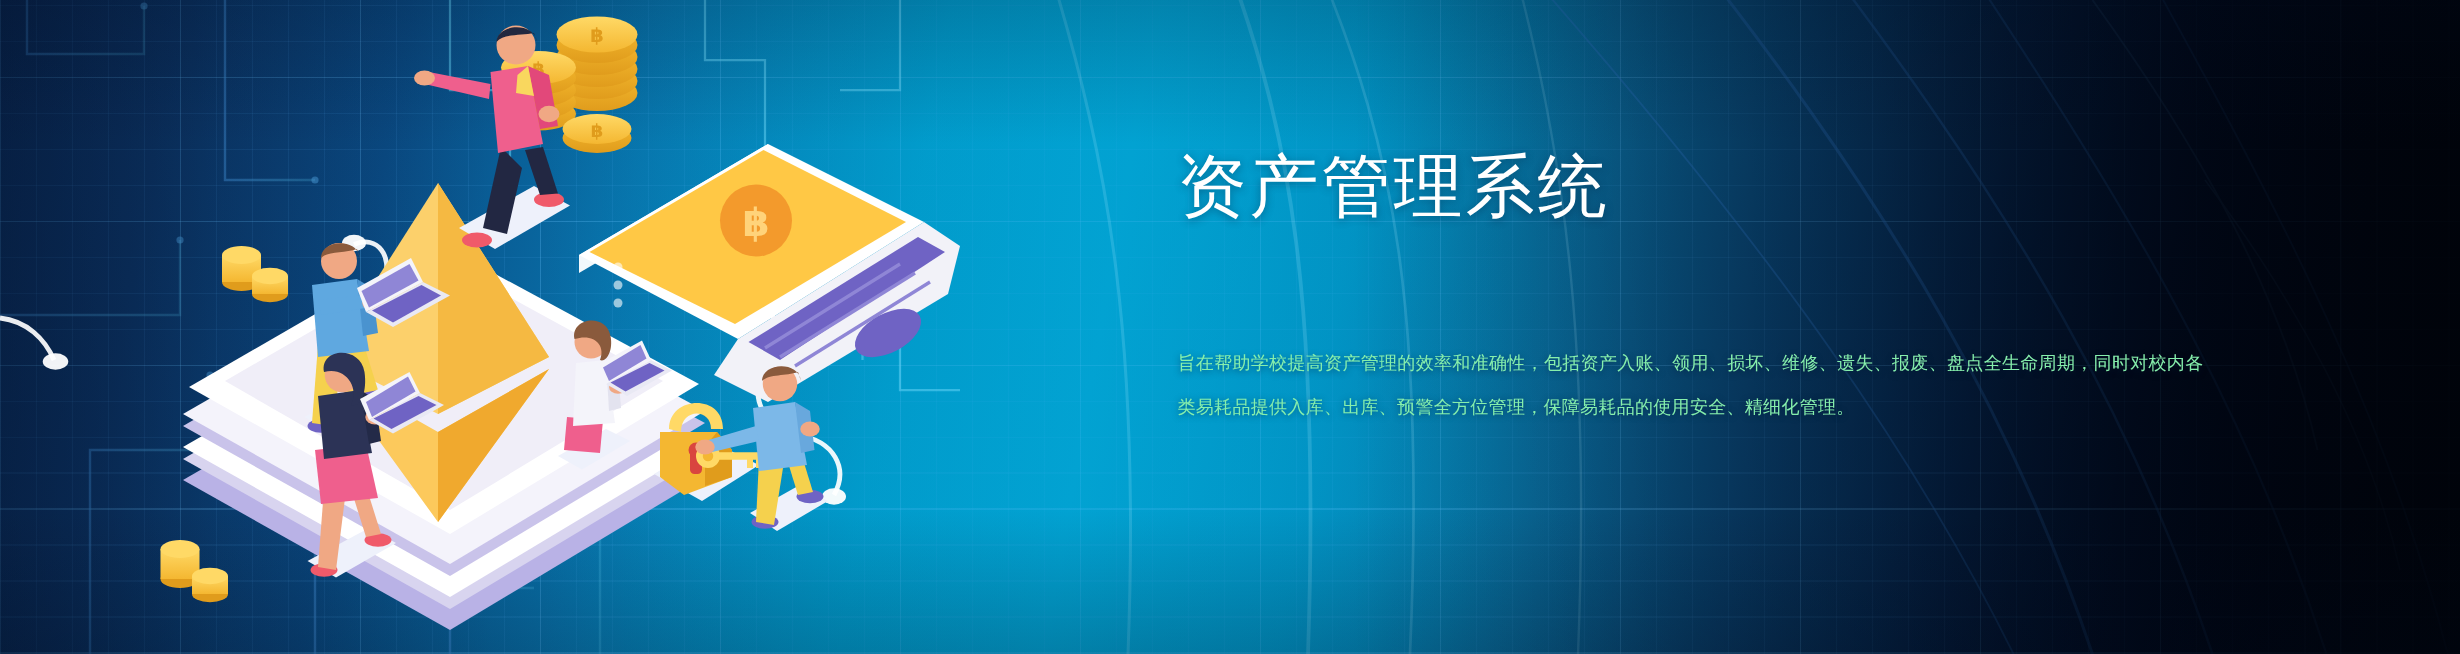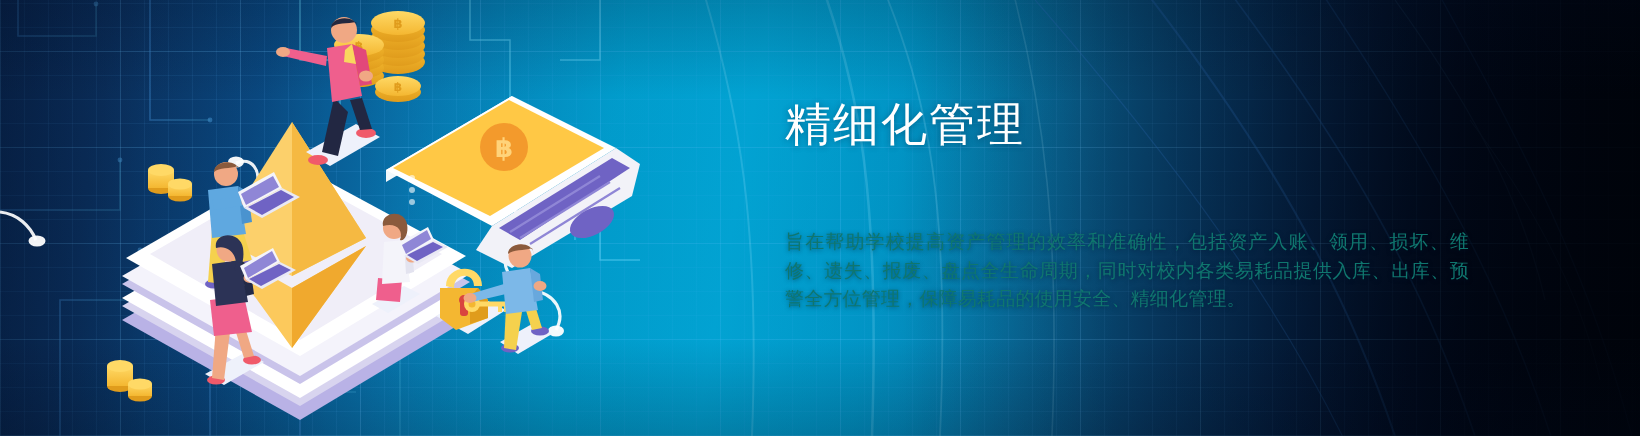--- a/index.html
+++ b/index.html
@@ -97,24 +97,24 @@
     color: #ffffff;
     line-height: 1.18;
     white-space: nowrap;
     text-shadow: 0 1px 6px rgba(0,40,70,.45);
   }
   .desc {
     position: absolute;
     top: 228px;
     left: 0;
     width: 684px;
-    font-size: 19px;
+    font-size: 12px;
     font-weight: 400;
     line-height: 28.5px;
-    color: #0f766e;
+    color: #86efac;
     letter-spacing: .2px;
     text-align: justify;
     text-shadow: 0 1px 4px rgba(0,20,45,.5);
   }
 </style>
 </head>
 <body>
 
 <div class="banner">
 
@@ -422,17 +422,17 @@
       <path d="M530 268 L540 274 L543 300 L534 302 Z" fill="#68a8dd"></path>
       <path d="M504 284 L470 294 L472 302 L506 294 Z" fill="#7cb8e8"></path>
       <ellipse cx="470" cy="298" rx="6.5" ry="5" fill="#f0a884"></ellipse>
       <ellipse cx="540" cy="286" rx="6.5" ry="5" fill="#f0a884"></ellipse>
       <circle cx="520" cy="256" r="11.5" fill="#f0a884"></circle>
       <path d="M508 254 C508 242, 532 240, 534 254 L532 248 C524 251, 513 249, 508 254 Z" fill="#8a5a3c"></path>
     </g>
   </svg>
 
   <div class="text-col">
-    <div class="title">精细化管理</div>
+    <div class="title">资产管理系统</div>
     <div class="desc">旨在帮助学校提高资产管理的效率和准确性，包括资产入账、领用、损坏、维修、遗失、报废、盘点全生命周期，同时对校内各类易耗品提供入库、出库、预警全方位管理，保障易耗品的使用安全、精细化管理。</div>
   </div>
 
 </div>
 
 </body></html>

